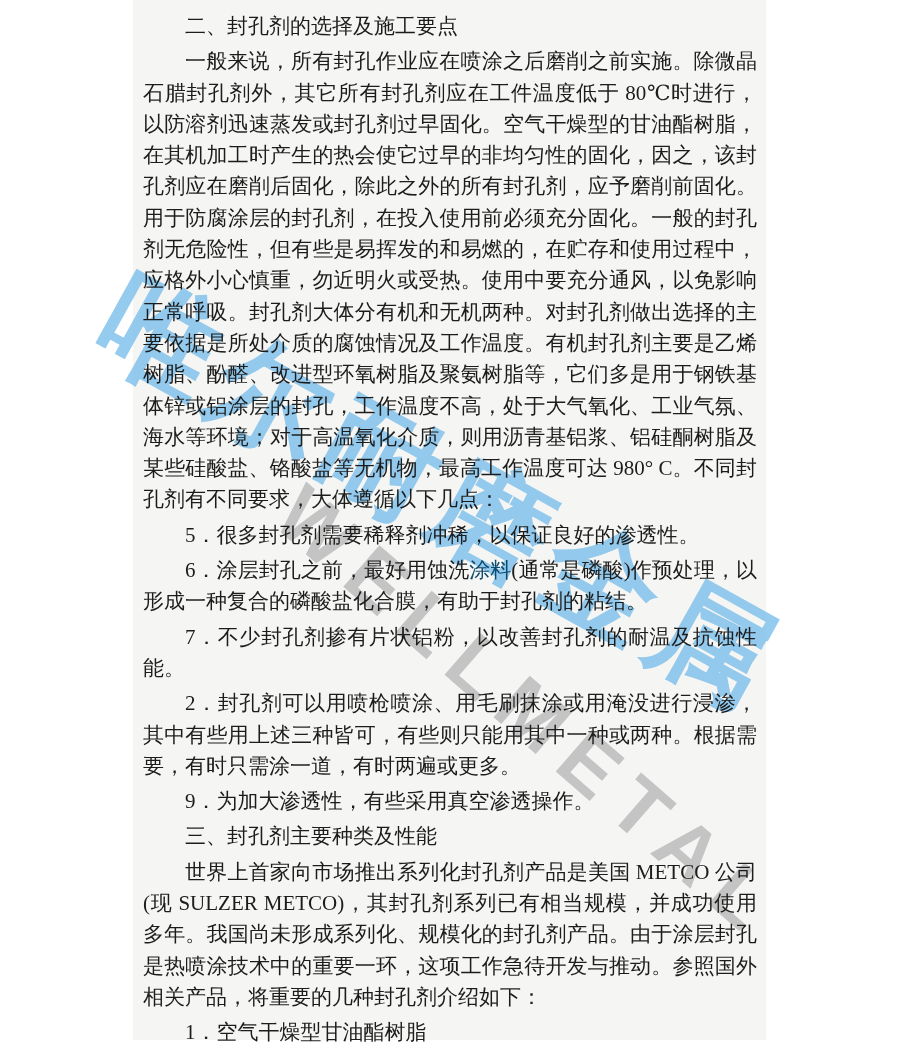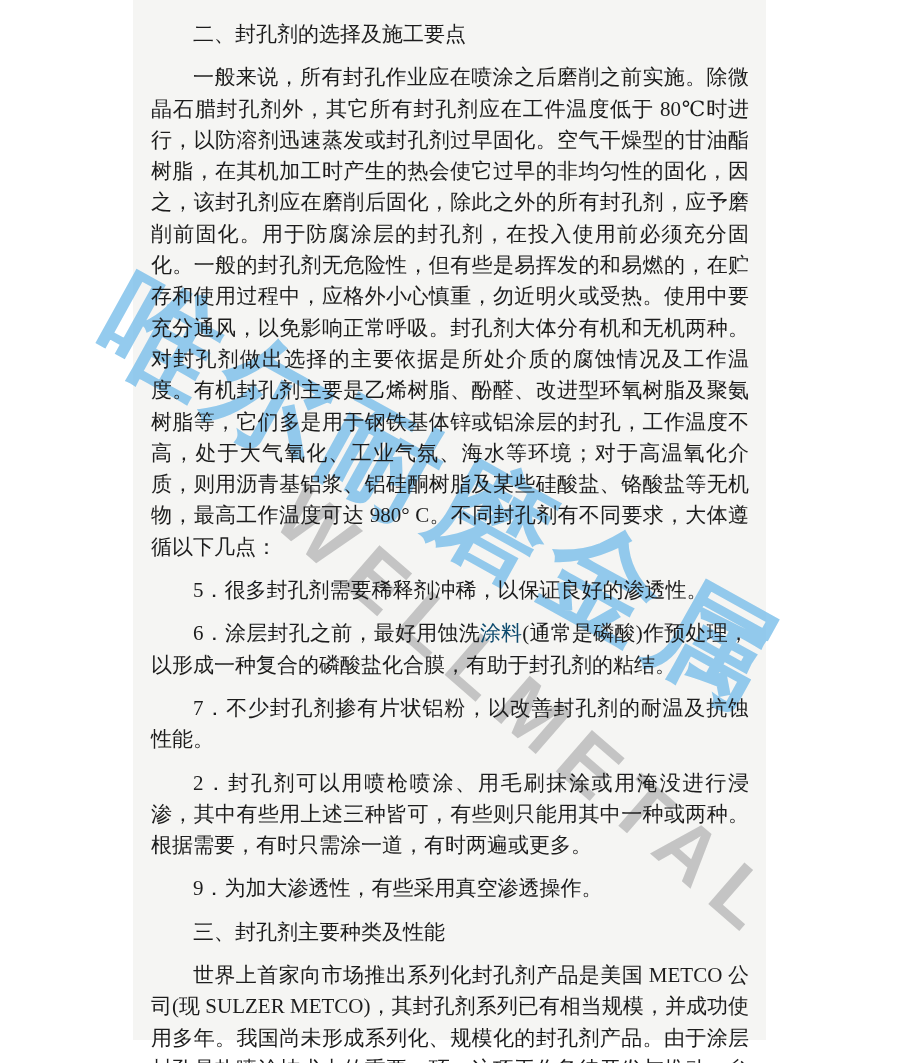--- a/index.html
+++ b/index.html
@@ -70,21 +70,21 @@
     box-sizing: border-box;
     padding: 7px 5px 0 6px;
     z-index: 2;
     color: #1c1c1c;
     font-size: 21px;
     line-height: 31.3px;
     text-align: justify;
     text-justify: inter-character;
   }
   .doc-text p {
-    margin: 12px;
+    margin: 4px;
     text-indent: 2em;
   }
   a.doc-link {
     color: #0c4a6e;
     cursor: pointer;
   }
 </style>
 </head>
 <body>
 

